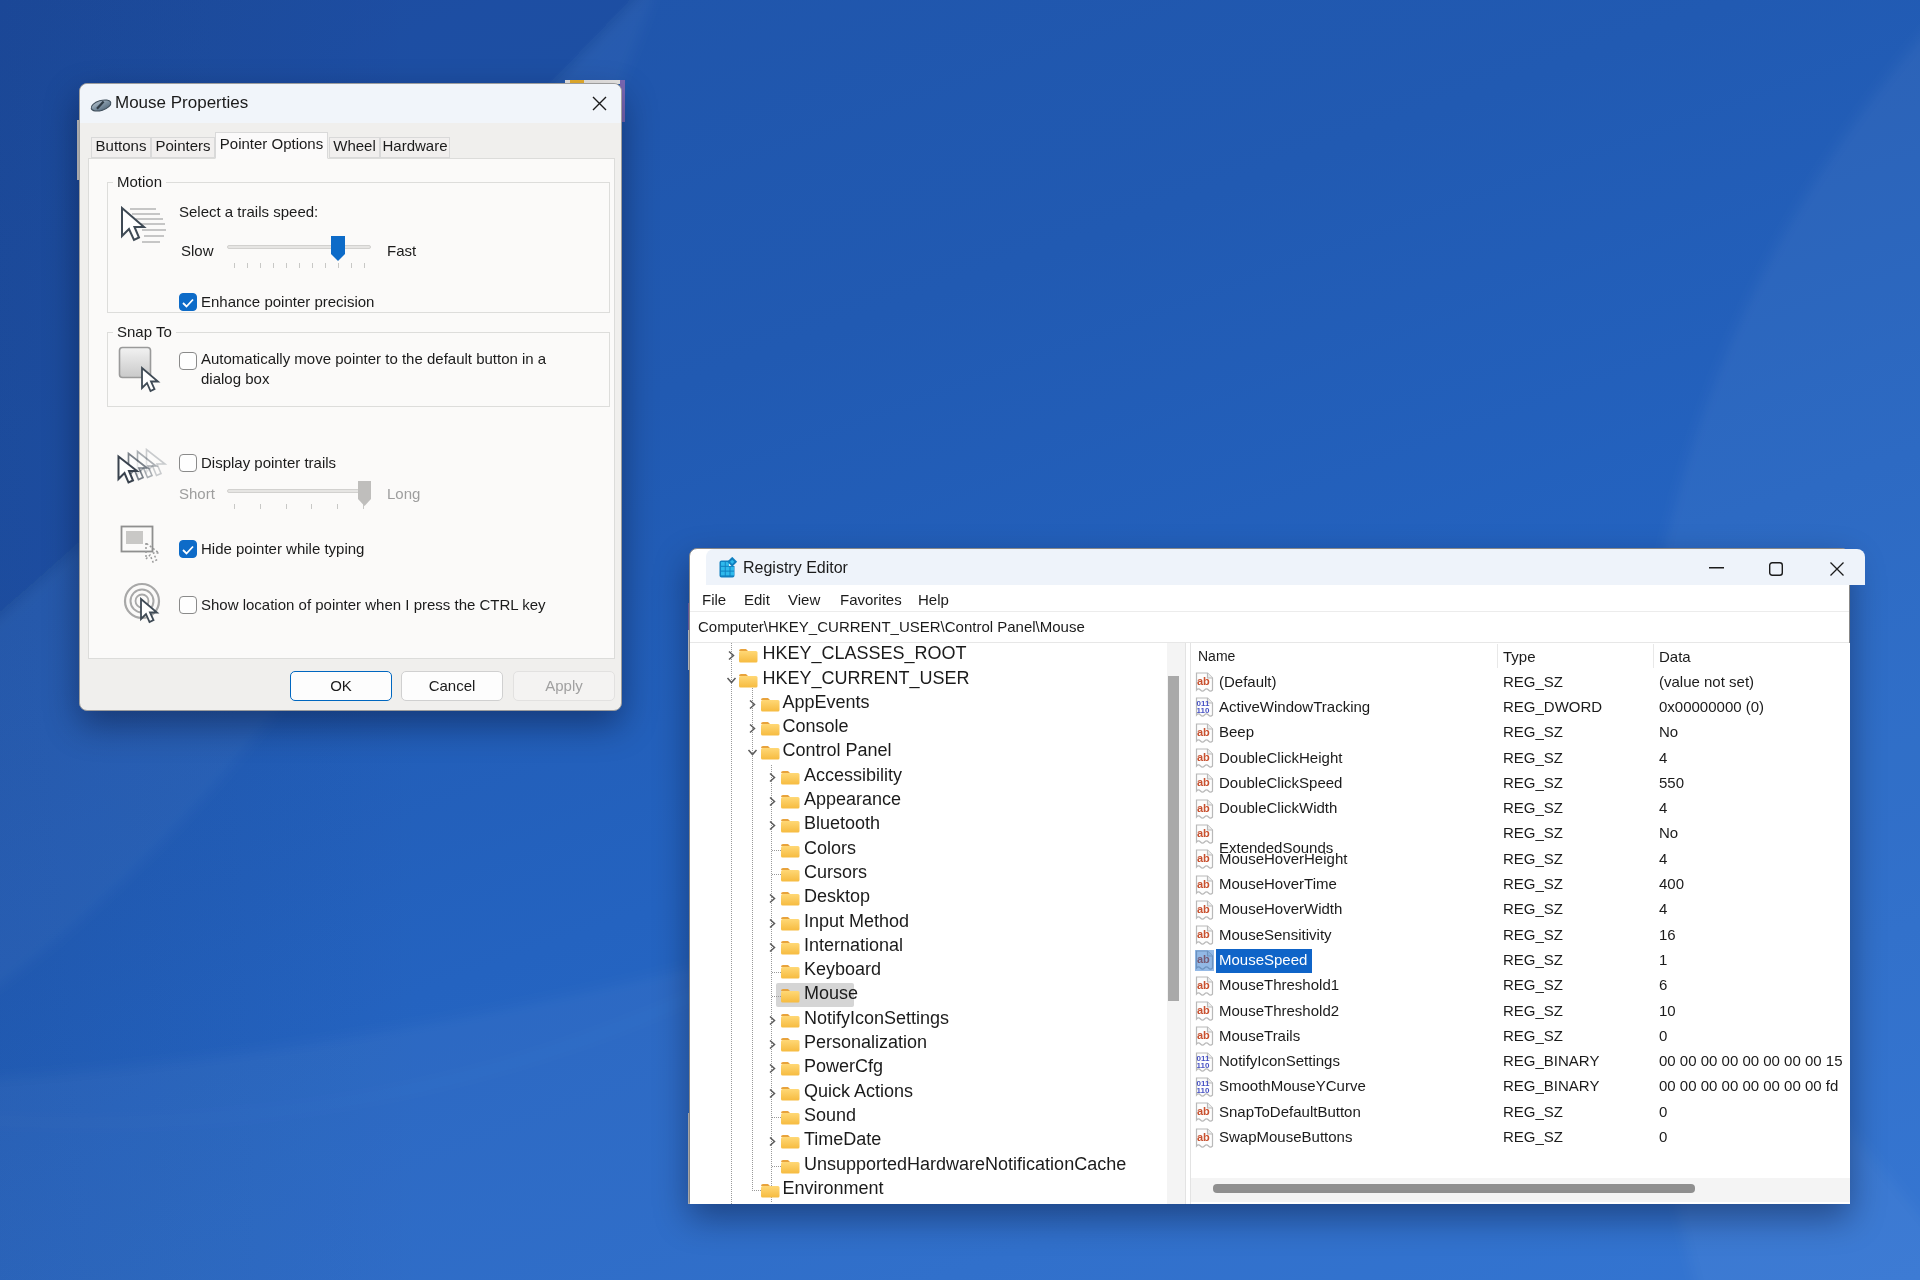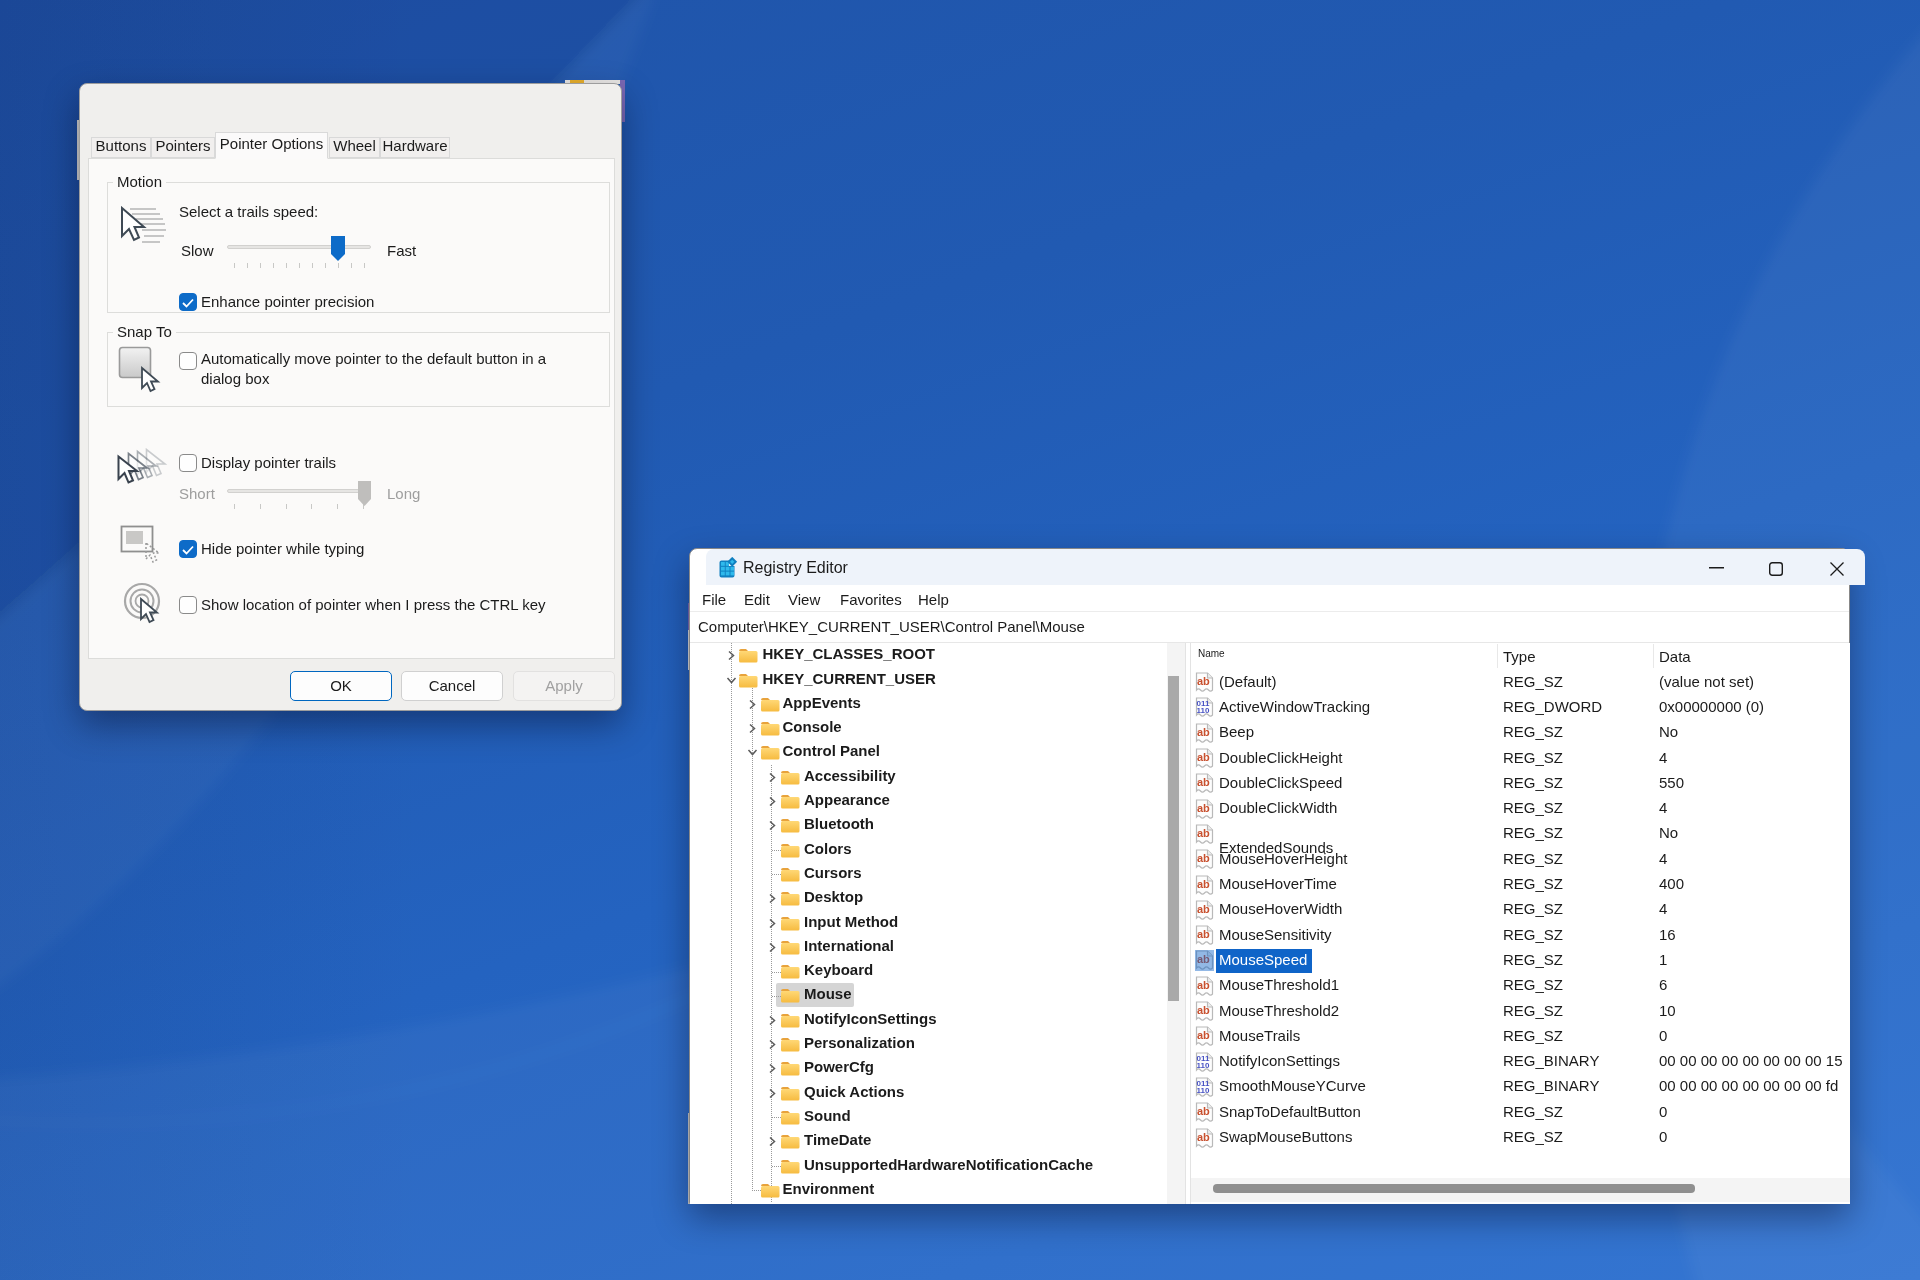--- a/index.html
+++ b/index.html
@@ -31,21 +31,21 @@
 
 #reg{position:absolute;left:689px;top:548px;width:1161px;height:656px;background:#fff;
  border:1px solid #888;border-radius:8px 8px 2px 2px;box-shadow:0 14px 34px rgba(0,0,20,.38);font-size:15px;color:#1b1b1b;}
 #reg-title{position:absolute;left:16px;top:0;width:100%;height:36px;background:#eef3fa;border-radius:8px 8px 0 0;}
 #reg-menu{position:absolute;left:0;top:36px;width:100%;height:27px;background:#fff;border-bottom:1px solid #ececec;}
 #reg-menu span{position:absolute;top:6px;font-size:15px;}
 #reg-addr{position:absolute;left:0;top:64px;width:100%;height:30px;background:#fff;border-bottom:1px solid #e7e7e7;}
 #tree{position:absolute;left:0;top:94px;width:495px;height:561px;background:#fff;overflow:hidden;}
 #vdiv{position:absolute;left:495px;top:94px;width:6px;height:561px;background:#fff;border-left:1px solid #e3e3e3;border-right:1px solid #e3e3e3;}
 #list{position:absolute;left:501px;top:94px;width:659px;height:561px;background:#fff;overflow:hidden;}
-.trow{position:absolute;height:25px;white-space:nowrap;font-size:15px;line-height:25px;font-weight:bold;}
+.trow{position:absolute;height:25px;white-space:nowrap;font-size:18px;line-height:25px;}
 .lrow{position:absolute;left:0;height:25px;white-space:nowrap;font-size:15px;line-height:25px;}
 .dotv{position:absolute;width:1px;background-image:repeating-linear-gradient(to bottom,#9a9a9a 0 1px,transparent 1px 2px);}
 .doth{position:absolute;height:1px;background-image:repeating-linear-gradient(to right,#9a9a9a 0 1px,transparent 1px 2px);}
 </style>
 </head>
 <body>
 <div id="wall">
 <svg width="1920" height="1280" viewBox="0 0 1920 1280" style="position:absolute;left:0;top:0">
   <defs>
         <filter id="bl" x="-20%" y="-20%" width="140%" height="140%">
@@ -64,20 +64,37 @@
 
 <div class="abs" style="left:565px;top:80px;width:56px;height:4px;background:#e8e6e4"></div>
 <div class="abs" style="left:570px;top:80px;width:14px;height:4px;background:#e9b02c"></div>
 <div class="abs" style="left:620px;top:80px;width:5px;height:42px;background:#7a68b4"></div>
 <div class="abs" style="left:77px;top:120px;width:3px;height:60px;background:#cfcecd"></div>
 <div class="abs" style="left:688px;top:603px;width:3px;height:27px;background:#7a68b4"></div>
 <div class="abs" style="left:688px;top:630px;width:3px;height:40px;background:#d8d8d8"></div>
 <div class="abs" style="left:688px;top:1113px;width:3px;height:91px;background:#c9c9c9"></div>
 
 <div id="dlg">
+  <div id="dlg-title">
+    <svg class="abs" style="left:10px;top:15px" width="22" height="13" viewBox="0 0 22 13">
+      <defs>
+          <linearGradient id="mg" x1="0" y1="0" x2="0.4" y2="1">
+            <stop offset="0" stop-color="#b9c4cd"></stop>
+            <stop offset="0.55" stop-color="#8195a5"></stop>
+            <stop offset="1" stop-color="#5f7486"></stop>
+          </linearGradient>
+        </defs>
+      <ellipse cx="11" cy="6.5" rx="10.2" ry="4.9" transform="rotate(-17 11 6.5)" fill="url(#mg)" stroke="#3e4d59" stroke-width="1"></ellipse>
+      <path d="M7,9.8 L13.6,2.4" stroke="#2f3b45" stroke-width="2.2"></path>
+    </svg>
+    <div class="txt">Mouse Properties</div>
+    <svg class="abs" style="left:512px;top:12px" width="15" height="15" viewBox="0 0 15 15">
+      <path d="M1,1 L14,14 M14,1 L1,14" stroke="#1b1b1b" stroke-width="1.4"></path>
+    </svg>
+  </div>
   <div class="tab" style="left:11px;width:60px;">Buttons</div>
   <div class="tab" style="left:71px;width:64px;">Pointers</div>
   <div class="tab sel" style="left:135px;width:113px;">Pointer Options</div>
   <div class="tab" style="left:249px;width:51px;">Wheel</div>
   <div class="tab" style="left:300px;width:70px;">Hardware</div>
   <div id="tabpage"></div>
 
   <div class="grp" style="top:98px;height:131px;">
       <span class="lbl">Motion</span>
     </div>
@@ -335,21 +352,21 @@
         <rect x="1" y="3" width="18.5" height="11.5" rx="1.5" fill="url(#fg)"></rect>
       </svg><div class="trow" style="left:114px;top:484.2px;">TimeDate</div><div class="doth" style="left:82px;top:523px;width:10px"></div><svg class="abs" style="left:90px;top:515.5px" width="20" height="15" viewBox="0 0 20 15">
         <path d="M1,3 a2,2 0 0 1 2,-2 l5,0 l2,2 l-9,0 z" fill="#e8a33c"></path>
         <rect x="1" y="3" width="18.5" height="11.5" rx="1.5" fill="url(#fg)"></rect>
       </svg><div class="trow" style="left:114px;top:508.5px;">UnsupportedHardwareNotificationCache</div><div class="doth" style="left:61.5px;top:547.3000000000001px;width:10px"></div><svg class="abs" style="left:69.5px;top:539.8000000000001px" width="20" height="15" viewBox="0 0 20 15">
         <path d="M1,3 a2,2 0 0 1 2,-2 l5,0 l2,2 l-9,0 z" fill="#e8a33c"></path>
         <rect x="1" y="3" width="18.5" height="11.5" rx="1.5" fill="url(#fg)"></rect>
       </svg><div class="trow" style="left:92.5px;top:532.8000000000001px;">Environment</div></div>
   <div id="vdiv"></div>
   <div id="list">
-      <div class="abs" style="left:7px;top:5px;font-size:10px">Name</div>
+      <div class="abs" style="left:7px;top:5px;font-size:14px">Name</div>
       <div class="abs" style="left:312px;top:5px;font-size:15px">Type</div>
       <div class="abs" style="left:468px;top:5px;font-size:15px">Data</div>
       <div class="abs" style="left:306px;top:1px;width:1px;height:24px;background:#e8e8e8"></div>
       <div class="abs" style="left:462px;top:1px;width:1px;height:24px;background:#e8e8e8"></div>
       <svg class="abs" style="left:4px;top:29.100000000000023px" width="19" height="21" viewBox="0 0 19 21">
         <path d="M1.5,1 L12.5,1 L17.5,6 L17.5,18 q-2,2.4 -4,0 q-2,-2.4 -4,0 q-2,2.4 -4,0 q-2,-2.4 -4,0 Z" fill="#fdfdfd" stroke="#b9b9b9" stroke-width="1.2"></path>
         <path d="M12.5,1 L12.5,6 L17.5,6" fill="#eee" stroke="#b9b9b9" stroke-width="1.2"></path>
         <text x="2" y="13" font-family="Liberation Sans" font-size="11" font-weight="bold" fill="#c8502e">ab</text>
       </svg>
       <div class="lrow" style="left:28px;top:25.600000000000023px;">(Default)</div>

